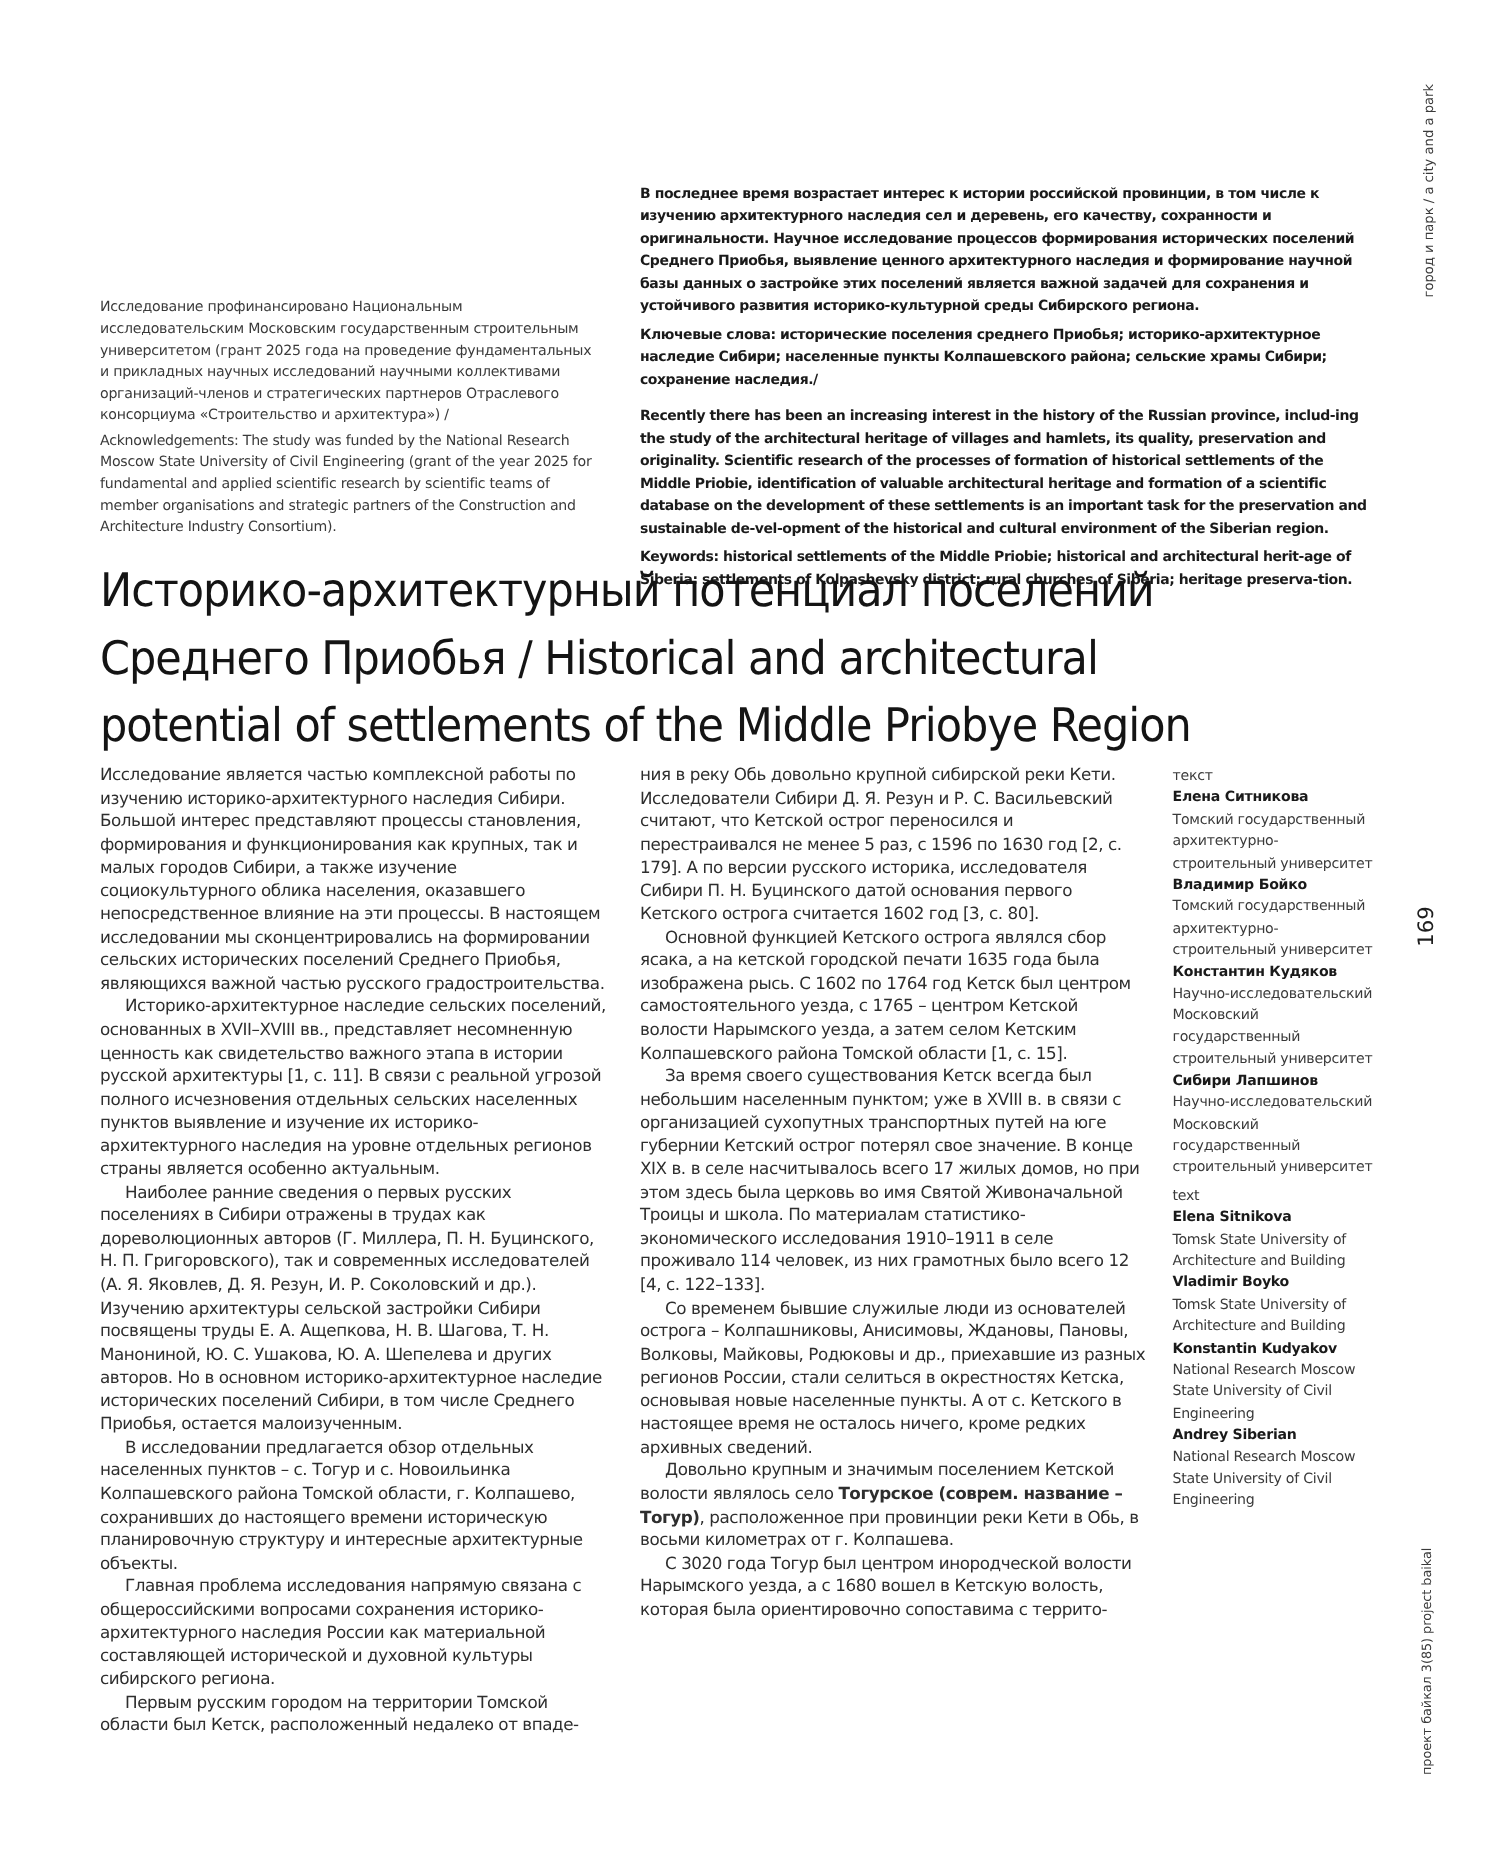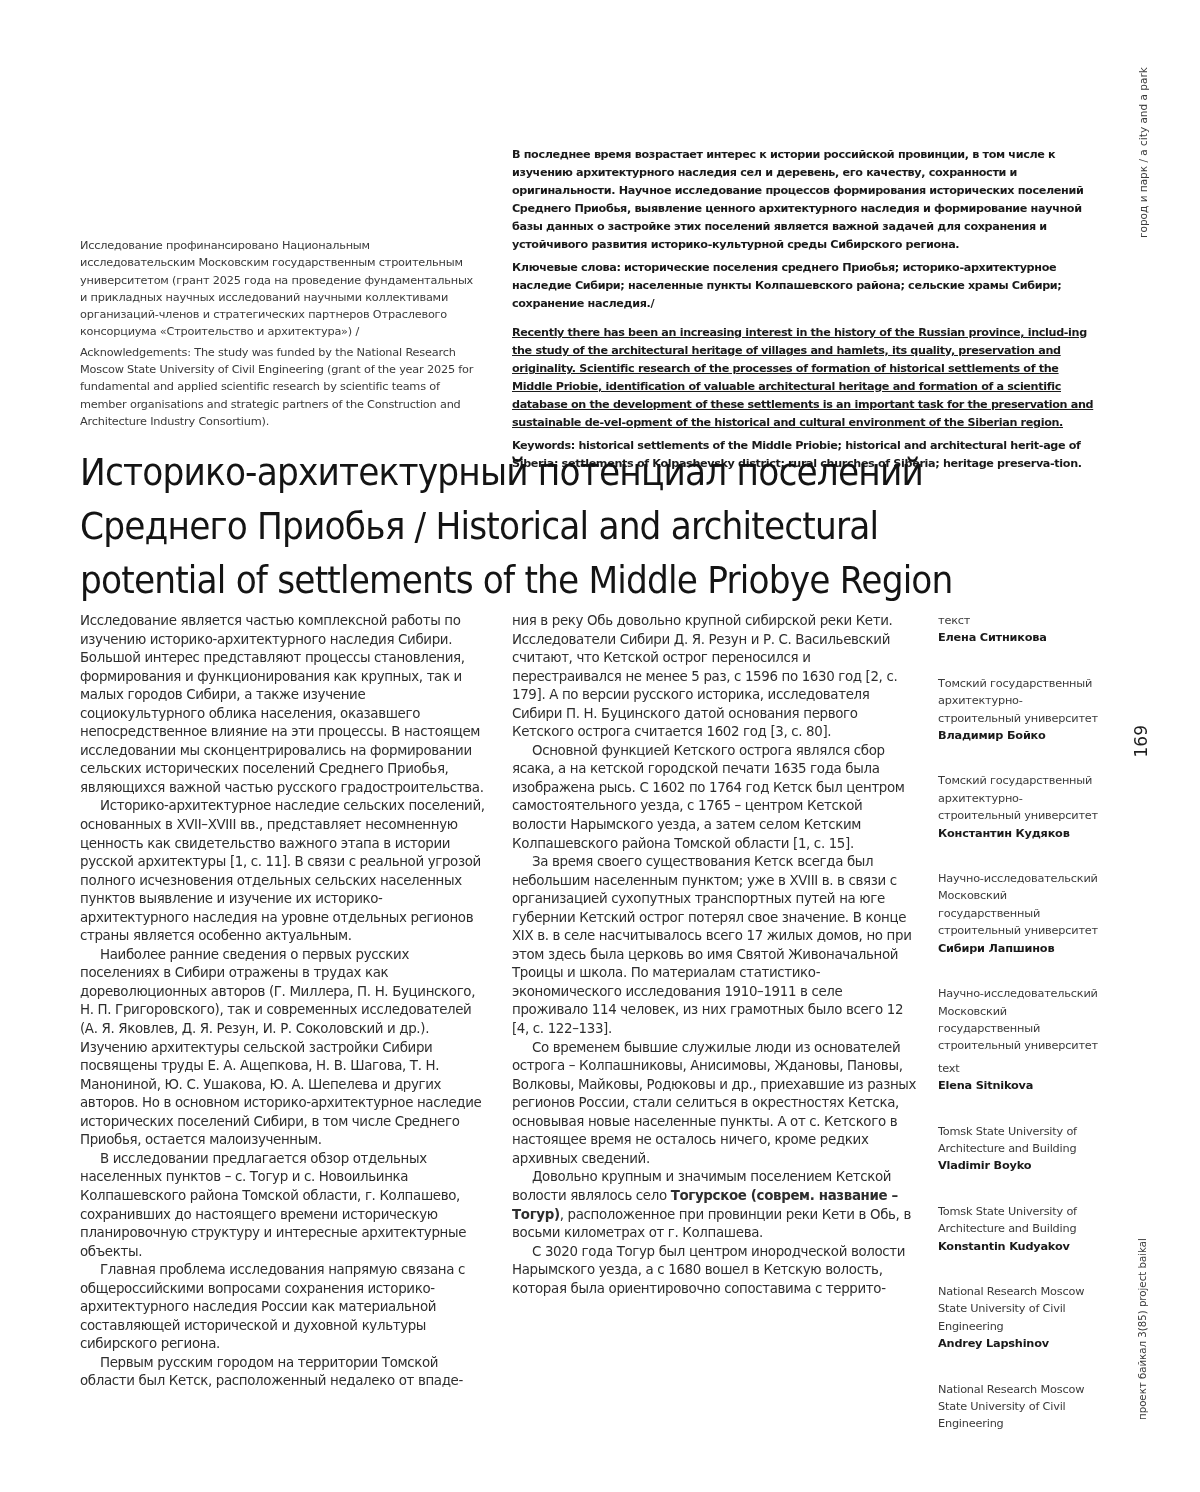--- a/index.html
+++ b/index.html
@@ -6,37 +6,37 @@
   body { width: 1200px; height: 1492px; position: relative; overflow: hidden; color: #2b2b2b; font-family: "DejaVu Sans", sans-serif; }
   .abs { position: absolute; }
 
   
   #ack { left: 80px; top: 237px; width: 400px; font-size: 11.3px; line-height: 17.3px; color: #3a3a3a; letter-spacing: -0.2px; }
   #ack p { margin: 0 0 3px 0; }
 
   
   #abstract { left: 512px; top: 117px; width: 585px; font-size: 11.2px; line-height: 18px; font-weight: bold; color: #1a1a1a; letter-spacing: -0.35px; margin-top: 29px; }
   #abstract p { margin: 0 0 5px 0; }
-  #abstract p.gap { margin-top: 11px; text-decoration: underline; }
+  #abstract p.gap { margin-top: 11px; }
 
   
   #title { left: 80px; top: 446px; width: 1000px; font-size: 37px; line-height: 54px; color: #141414; font-weight: normal; margin: 0; letter-spacing: -0.9px; font-family: "DejaVu Sans", sans-serif; transform: scaleX(0.93); transform-origin: left top; }
 
   
   .col { top: 612px; width: 405px; font-size: 13.4px; line-height: 18.55px; color: #2e2e2e; letter-spacing: -0.35px; }
   .col p { margin: 0; text-indent: 0; }
   .col p.ind { text-indent: 20px; }
   #col1 { left: 80px; }
   #col2 { left: 512px; }
 
   
   #authors { left: 938px; top: 612px; width: 170px; font-size: 11.3px; line-height: 17.4px; color: #3a3a3a; letter-spacing: -0.2px; }
   #authors .label { color: #3a3a3a; }
   #authors .name { font-weight: bold; color: #1a1a1a; }
-  #authors .aff { white-space: pre-line; margin-top: 28px; }
+  #authors .aff { white-space: pre-line; }
   #authors .en-block { margin-top: 5px; }
 
   
   .vert { writing-mode: vertical-rl; transform: rotate(180deg); color: #3a3a3a; white-space: nowrap; }
   #section-label { left: 1137px; top: 68px; height: 170px; font-size: 10.5px; }
   #page-number { left: 1131px; top: 725px; font-size: 17px; color: #1e1e1e; }
   #journal-label { left: 1137px; top: 1255px; height: 165px; font-size: 10.2px; }
 </style>
 </head>
 <body>
@@ -108,18 +108,18 @@
     <div class="name">Elena Sitnikova</div>
     <div class="aff">Tomsk State University of
 Architecture and Building</div>
     <div class="name">Vladimir Boyko</div>
     <div class="aff">Tomsk State University of
 Architecture and Building</div>
     <div class="name">Konstantin Kudyakov</div>
     <div class="aff">National Research Moscow
 State University of Civil
 Engineering</div>
-    <div class="name">Andrey Lapshinov</div>
+    <div class="name">Andrey Siberian</div>
     <div class="aff">National Research Moscow
 State University of Civil
 Engineering</div>
   </div>
 </div>
 
 </body></html>

